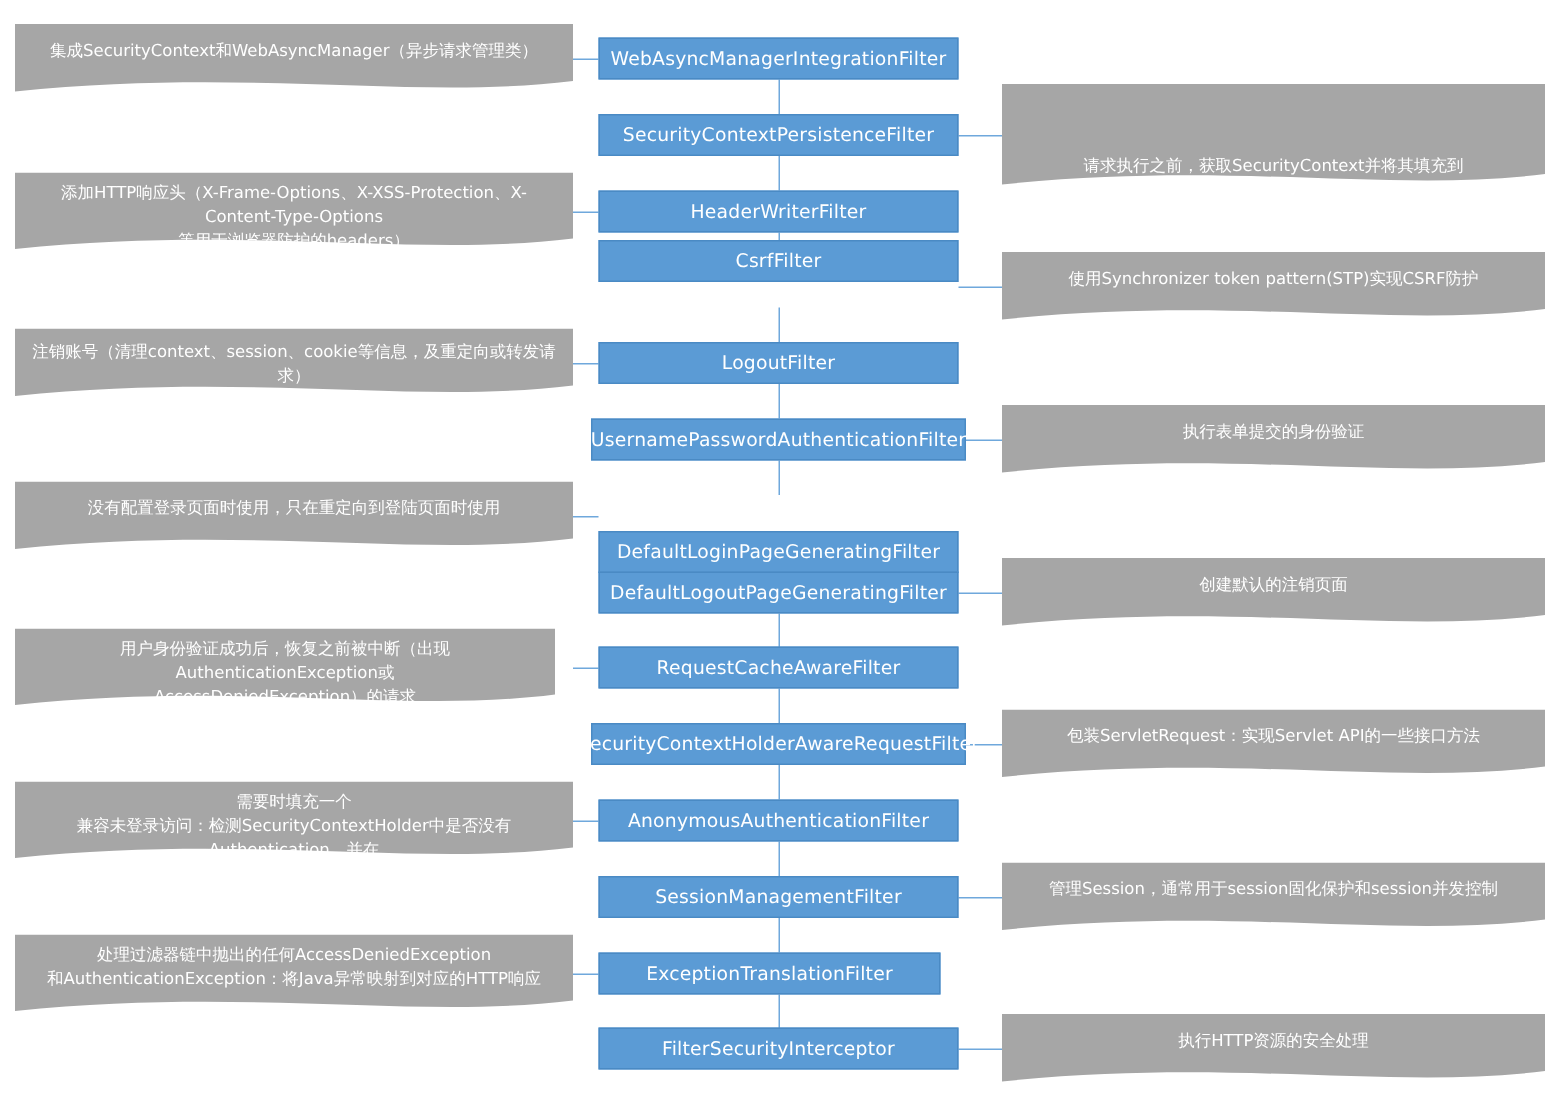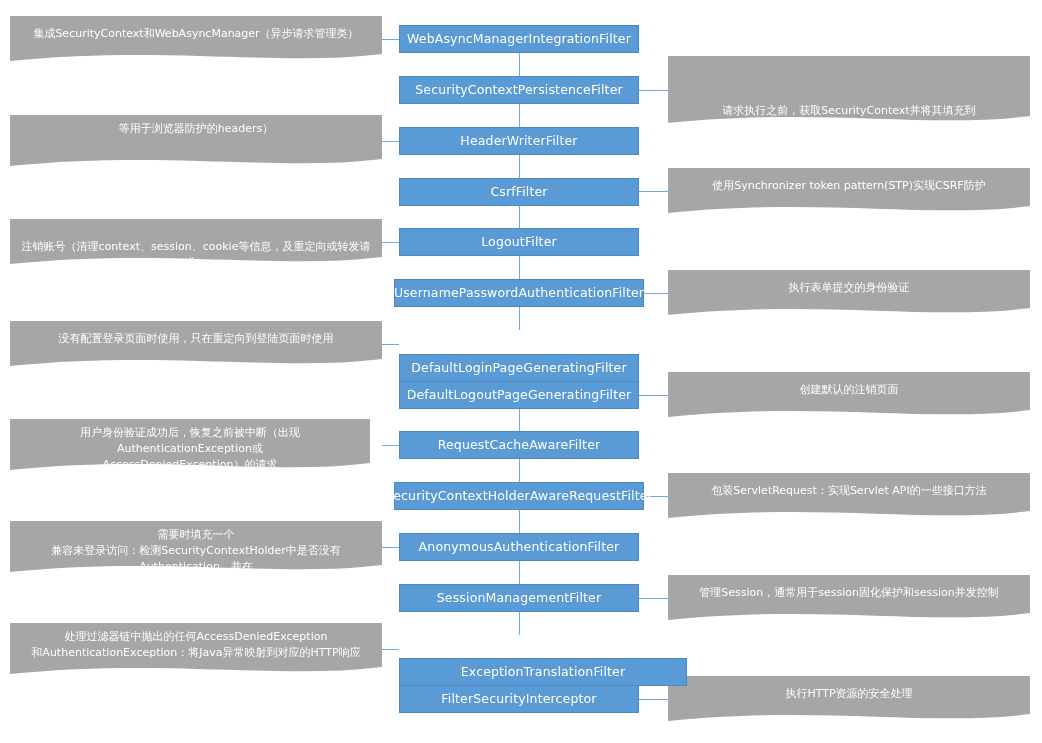--- a/index.html
+++ b/index.html
@@ -89,21 +89,21 @@
     </div>
     <div class="v-connector" style="left: 519px; top: 53px; height: 23px;"></div>
     <div class="filter-box" style="left: 399px; top: 76px; width: 240px; height: 28px;">
       <span>SecurityContextPersistenceFilter</span>
     </div>
     <div class="v-connector" style="left: 519px; top: 104px; height: 23px;"></div>
     <div class="filter-box" style="left: 399px; top: 127px; width: 240px; height: 28px;">
       <span>HeaderWriterFilter</span>
     </div>
     <div class="v-connector" style="left: 519px; top: 155px; height: 23px;"></div>
-    <div class="filter-box" style="left: 399px; top: 178px; width: 240px; height: 28px;">
+    <div class="filter-box" style="left: 399px; top: 160px; width: 240px; height: 28px;">
       <span>CsrfFilter</span>
     </div>
     <div class="v-connector" style="left: 519px; top: 205px; height: 23px;"></div>
     <div class="filter-box" style="left: 399px; top: 228px; width: 240px; height: 28px;">
       <span>LogoutFilter</span>
     </div>
     <div class="v-connector" style="left: 519px; top: 256px; height: 23px;"></div>
     <div class="filter-box" style="left: 394px; top: 279px; width: 250px; height: 28px;">
       <span>UsernamePasswordAuthenticationFilter</span>
     </div>
@@ -125,50 +125,51 @@
     </div>
     <div class="v-connector" style="left: 519px; top: 510px; height: 23px;"></div>
     <div class="filter-box" style="left: 399px; top: 533px; width: 240px; height: 28px;">
       <span>AnonymousAuthenticationFilter</span>
     </div>
     <div class="v-connector" style="left: 519px; top: 561px; height: 23px;"></div>
     <div class="filter-box" style="left: 399px; top: 584px; width: 240px; height: 28px;">
       <span>SessionManagementFilter</span>
     </div>
     <div class="v-connector" style="left: 519px; top: 612px; height: 23px;"></div>
-    <div class="filter-box" style="left: 399px; top: 658px; width: 288px; height: 28px;">
+    <div class="filter-box" style="left: 399px; top: 635px; width: 228px; height: 28px;">
       <span>ExceptionTranslationFilter</span>
     </div>
     <div class="v-connector" style="left: 519px; top: 663px; height: 23px;"></div>
     <div class="filter-box" style="left: 399px; top: 685px; width: 240px; height: 28px;">
       <span>FilterSecurityInterceptor</span>
     </div>
     <div class="note" style="left: 10px; top: 16px; width: 372px; height: 52px;">
       <svg viewBox="0 0 372 52" preserveAspectRatio="none">
         <path d="M0,0 L372,0 L372,38 C267.84,51 156.23999999999998,29 0,45 Z" fill="#A6A6A6"></path>
       </svg>
       <div class="note-text" style="top: 10px;">
         <div>集成SecurityContext和WebAsyncManager（异步请求管理类）</div>
       </div>
     </div>
     <div class="h-connector" style="left: 382px; top: 39px; width: 17px;"></div>
     <div class="note" style="left: 10px; top: 115px; width: 372px; height: 58px;">
       <svg viewBox="0 0 372 58" preserveAspectRatio="none">
         <path d="M0,0 L372,0 L372,44 C267.84,57 156.23999999999998,35 0,51 Z" fill="#A6A6A6"></path>
       </svg>
       <div class="note-text" style="top: 6px;">
+        <div>添加HTTP响应头（X-Frame-Options、X-XSS-Protection、X-Content-Type-Options</div>
         <div>等用于浏览器防护的headers）</div>
       </div>
     </div>
     <div class="h-connector" style="left: 382px; top: 141px; width: 17px;"></div>
     <div class="note" style="left: 10px; top: 219px; width: 372px; height: 52px;">
       <svg viewBox="0 0 372 52" preserveAspectRatio="none">
         <path d="M0,0 L372,0 L372,38 C267.84,51 156.23999999999998,29 0,45 Z" fill="#A6A6A6"></path>
       </svg>
-      <div class="note-text" style="top: 20px;">
+      <div class="note-text" style="top: 8px;">
         <div>注销账号（清理context、session、cookie等信息，及重定向或转发请求）</div>
       </div>
     </div>
     <div class="h-connector" style="left: 382px; top: 242px; width: 17px;"></div>
     <div class="note" style="left: 10px; top: 321px; width: 372px; height: 52px;">
       <svg viewBox="0 0 372 52" preserveAspectRatio="none">
         <path d="M0,0 L372,0 L372,38 C267.84,51 156.23999999999998,29 0,45 Z" fill="#A6A6A6"></path>
       </svg>
       <div class="note-text" style="top: 10px;">
         <div>没有配置登录页面时使用，只在重定向到登陆页面时使用</div>

